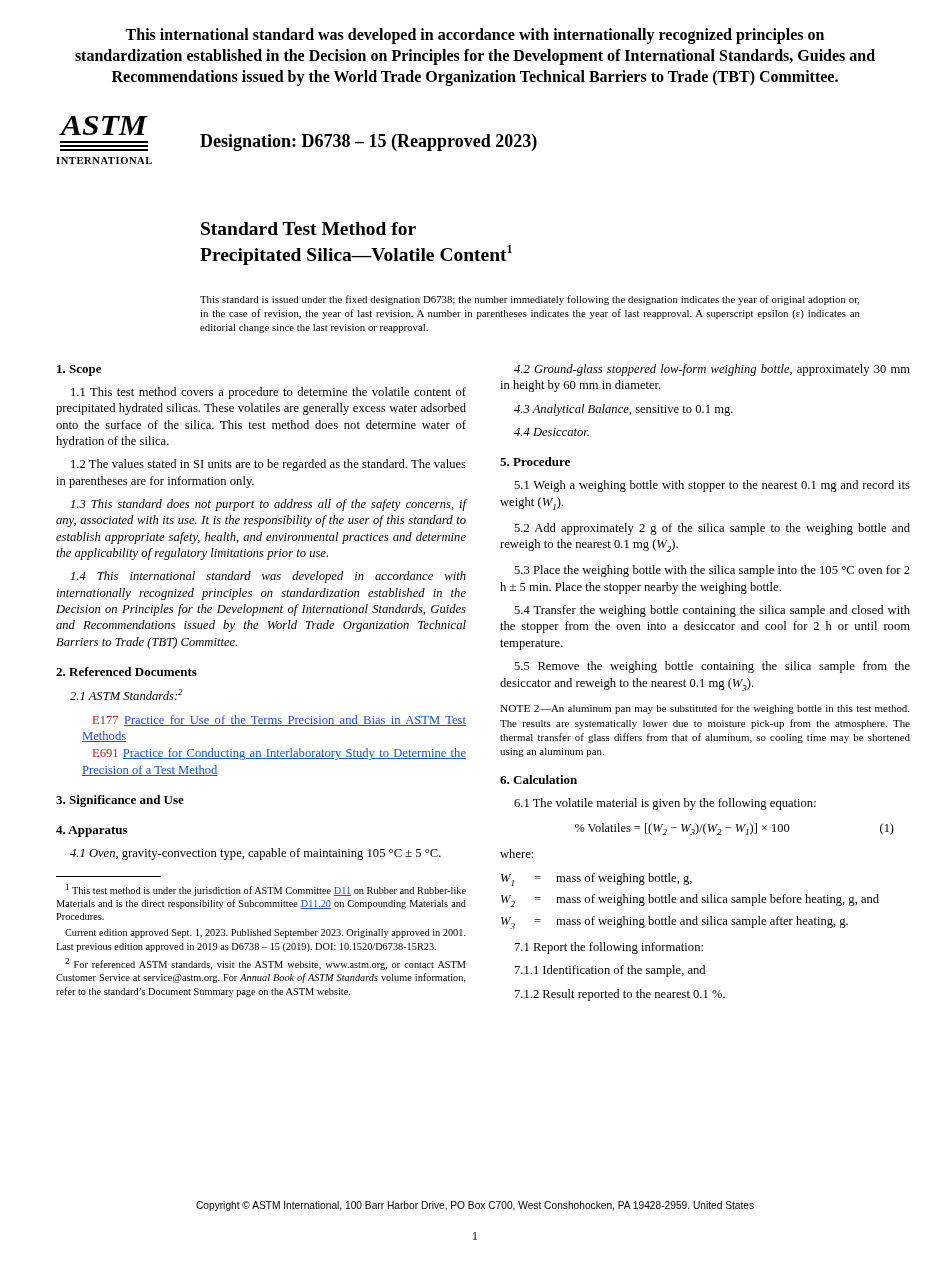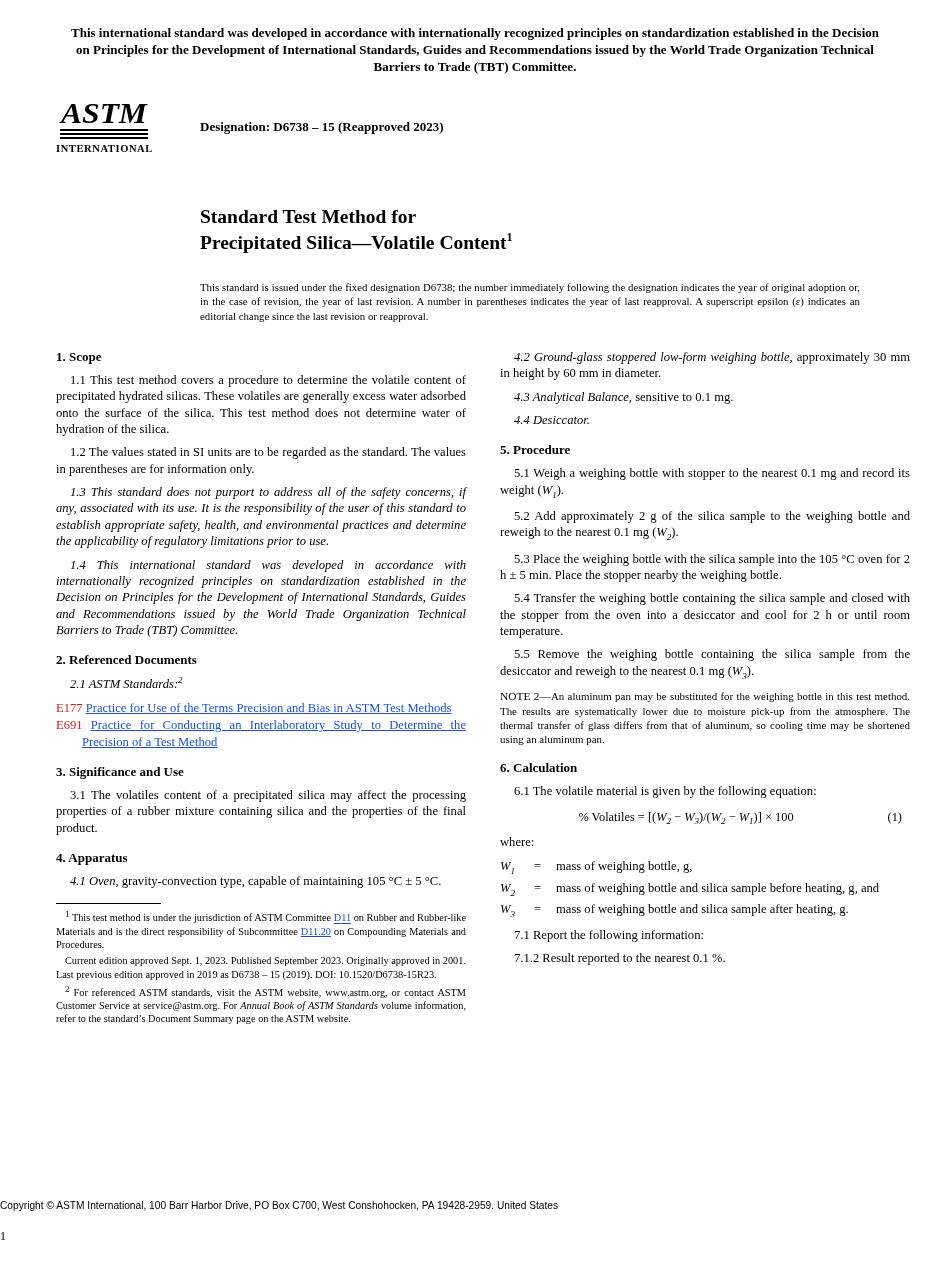--- a/index.html
+++ b/index.html
@@ -19,21 +19,21 @@
     position: relative;
     width: 950px;
     height: 1272px;
     box-sizing: border-box;
     padding: 20px 56px 0 56px;
   }
   
   .tbt-note {
     text-align: center;
     font-weight: bold;
-    font-size: 13px;
+    font-size: 16px;
     line-height: 1.32;
     margin: 4px 14px 16px 14px;
   }
   .desig-row {
     display: flex;
     align-items: flex-start;
     margin-top: 24px;
     height: 72px;
   }
   .astm-logo {
@@ -60,21 +60,21 @@
     background: repeating-linear-gradient(to bottom, #000 0 2px, #fff 2px 4px);
   }
   .astm-logo .astm-intl {
     display: block;
     font-size: 10.5px;
     font-weight: bold;
     letter-spacing: 0.6px;
   }
   .desig-text {
     font-weight: bold;
-    font-size: 13px;
+    font-size: 18px;
     margin-left: 48px;
     padding-top: 20px;
   }
   .title-block {
     margin-left: 144px;
     margin-top: 34px;
   }
   .title-block .t1, .title-block .t2 {
     font-weight: bold;
     font-size: 19.5px;
@@ -126,28 +126,28 @@
     font-size: 11.4px;
   }
   .ref-line {
     margin: 0 0 1px 0;
     text-indent: 0;
     line-height: 1.3;
     font-size: 12.6px;
     padding-left: 26px;
     text-indent: -26px;
   }
-  .ref-id { color: #d01a1a; }
+  .ref-id { color: #d01a1a; margin-left: 36px; }
   .ref-link { color: #1d4ed8; text-decoration: underline; }
   .std-list { margin-top: 2px; }
   
   .eq-row {
     display: flex;
     align-items: baseline;
-    margin: 10px 8px 8px 0;
+    margin: 10px 16px 8px 0;
     font-size: 12.4px;
   }
   .eq-body {
     flex: 1;
     text-align: center;
     font-family: "Liberation Serif", serif;
   }
   .eq-num { width: 30px; text-align: right; }
   .var-tbl {
     width: 100%;
@@ -177,20 +177,21 @@
     line-height: 1.28;
     text-align: justify;
     margin: 0 0 3px 0;
     text-indent: 9px;
   }
   
   .footer {
     position: absolute;
     left: 0; right: 0;
     bottom: 28px;
+    text-align: center;
     margin-top: 8px;
   }
   .copy {
     font-family: "Liberation Sans", sans-serif;
     font-size: 10.2px;
   }
   .pageno {
     margin-top: 18px;
     font-size: 12px;
   }
@@ -236,21 +237,20 @@
           <span class="ref-id">E177</span>
           <span class="ref-link">Practice for Use of the Terms Precision and Bias in ASTM Test Methods</span>
         </p>
         <p class="ref-line">
           <span class="ref-id">E691</span>
           <span class="ref-link">Practice for Conducting an Interlaboratory Study to Determine the Precision of a Test Method</span>
         </p>
       </div>
 
       <h2 class="sec">3.  Significance and Use</h2>
-      <p>3.1  The volatiles content of a precipitated silica may affect the processing properties of a rubber mixture containing silica and the properties of the final product.</p>
 
       <h2 class="sec">4.  Apparatus</h2>
       <p><span class="ital">4.1  Oven,</span><span> gravity-convection type, capable of maintaining 105 °C ± 5 °C.</span></p>
 
       <div class="fn-rule"></div>
 
       <p class="fn"><sup>1</sup> This test method is under the jurisdiction of ASTM Committee <span class="ref-link">D11</span> on Rubber and Rubber-like Materials and is the direct responsibility of Subcommittee <span class="ref-link">D11.20</span> on Compounding Materials and Procedures.</p>
 
       <p class="fn">Current edition approved Sept. 1, 2023. Published September 2023. Originally approved in 2001. Last previous edition approved in 2019 as D6738 – 15 (2019). DOI: 10.1520/D6738-15R23.</p>
 
@@ -300,20 +300,21 @@
         </tr>
         <tr>
           <td class="v"><i>W<sub>3</sub></i></td>
           <td class="eqs">=</td>
           <td class="d">mass of weighing bottle and silica sample after heating, g.</td>
         </tr>
       </tbody>
         </table>
 
       <p>7.1  Report the following information:</p>
+      <p>7.1.1  Identification of the sample, and</p>
       <p>7.1.2  Result reported to the nearest 0.1 %.</p>
 
     </div>
   </div>
 
   <div class="footer">
     <div class="copy">Copyright © ASTM International, 100 Barr Harbor Drive, PO Box C700, West Conshohocken, PA 19428-2959. United States</div>
     <div class="pageno">1</div>
   </div>
 

